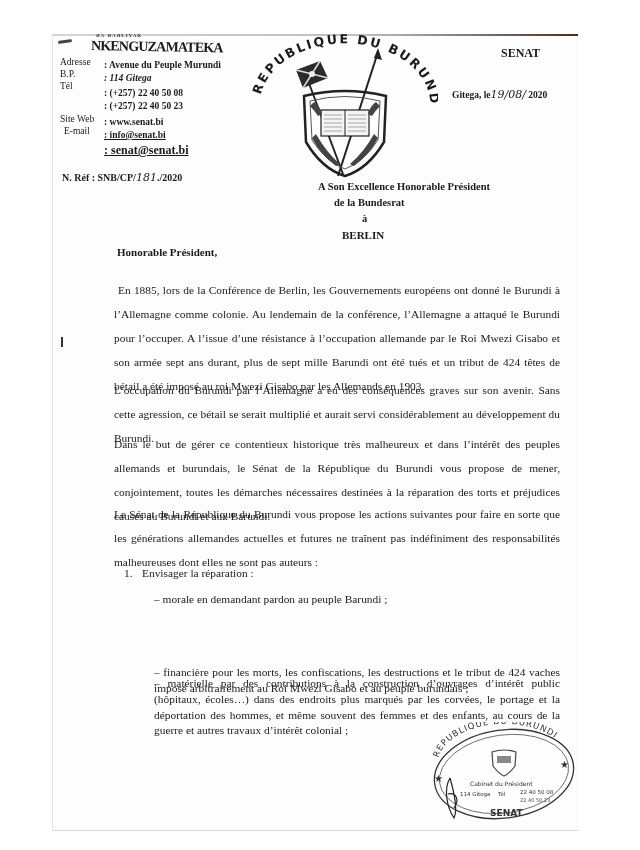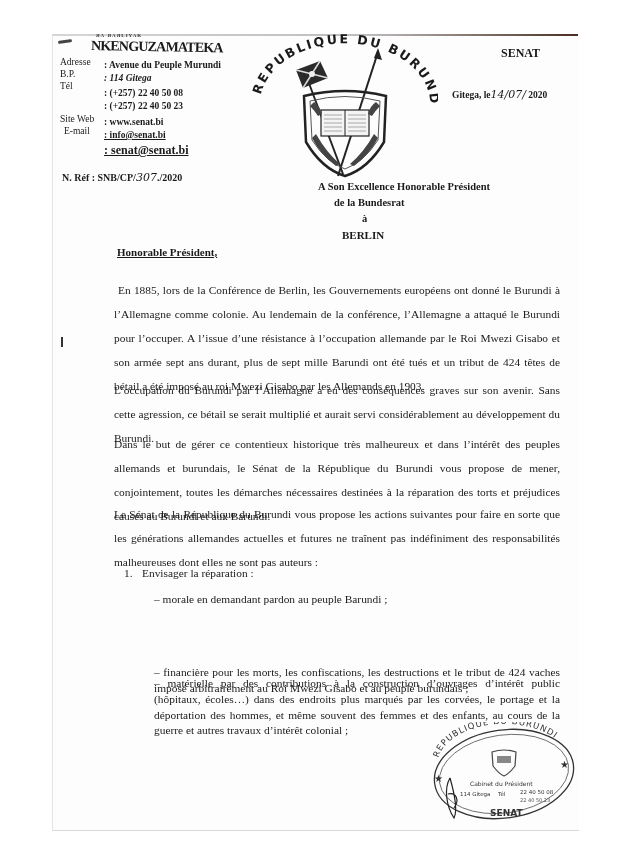--- a/index.html
+++ b/index.html
@@ -9,21 +9,21 @@
   .abs { position:absolute; }
   .tiny-head { font-size:5px; letter-spacing:1px; font-weight:bold; color:#333; }
   .org { font-size:14px; font-weight:bold; letter-spacing:-0.8px; transform:rotate(1deg); transform-origin:left; }
   .lbl { font-size:9.5px; font-weight:normal; }
   .val { font-size:9.5px; font-weight:bold; }
   .u { text-decoration:underline; }
   .senat { font-size:12px; font-weight:bold; }
   .date { font-size:9.5px; font-weight:bold; }
   .hand { font-family:"DejaVu Serif", serif; font-style:italic; font-weight:normal; font-size:11px; }
   .addr { font-size:10.5px; font-weight:bold; }
-  .greet { font-size:11px; font-weight:bold;text-decoration:underline; }
+  .greet { font-size:11px; font-weight:bold; }
   .para { position:absolute; left:114px; width:446px; font-size:11.4px; line-height:24px; text-align:justify; }
   .list-num { font-size:11.4px; }
   .bullet { position:absolute; left:154px; width:406px; font-size:11.4px; line-height:15.8px; text-align:justify; }
   .margin-mark { position:absolute; left:61px; top:337px; width:2px; height:10px; background:#333; }
   .scribble { position:absolute; left:58px; top:40px; width:14px; height:3px; background:#444; transform:rotate(-8deg); border-radius:2px; }
 </style>
 </head>
 <body>
 
 <div class="page"></div>
@@ -93,25 +93,25 @@
   <g fill="#444">
     <path d="M 68 100 Q 78 118 92 130 L 88 132 Q 72 120 64 104 Z"></path>
     <path d="M 126 100 Q 116 118 102 130 L 106 132 Q 122 120 130 104 Z"></path>
     <path d="M 66 68 Q 72 72 74 80 L 70 82 Q 66 76 62 72 Z"></path>
     <path d="M 128 68 Q 122 72 120 80 L 124 82 Q 128 76 132 72 Z"></path>
   </g>
 </svg>
 
 <div class="abs senat" style="left:501px;top:46px;">SENAT</div>
 <div class="abs date" style="left:452px;top:88px;">
-  <span>Gitega, le</span><span class="hand">14/07/</span> <span>2020</span>
+  <span>Gitega, le</span><span class="hand">19/08/</span> <span>2020</span>
 </div>
 
 <div class="abs addr" style="left:62px;top:171px;font-size:10px;">
-  <span>N. Réf : SNB/CP/</span><span class="hand">307</span><span>./2020</span>
+  <span>N. Réf : SNB/CP/</span><span class="hand">181</span><span>./2020</span>
 </div>
 
 <div class="abs addr" style="left:318px;top:181px;">A Son Excellence Honorable  Président</div>
 <div class="abs addr" style="left:334px;top:197px;">de la Bundesrat</div>
 <div class="abs addr" style="left:362px;top:213px;">à</div>
 <div class="abs addr" style="left:342px;top:229px;font-size:11px;">BERLIN</div>
 
 <div class="abs greet" style="left:117px;top:246px;">Honorable Président,</div>
 
 <div class="para" style="top:278px;text-indent:4px;">En 1885, lors de la Conférence de Berlin, les Gouvernements européens ont donné le Burundi à l’Allemagne comme colonie. Au lendemain de la conférence, l’Allemagne a attaqué le Burundi pour l’occuper. A  l’issue d’une résistance à l’occupation allemande par le Roi Mwezi Gisabo et son armée  sept ans durant, plus de sept mille Barundi ont été tués et un tribut de 424 têtes de bétail a été imposé au roi Mwezi Gisabo par les Allemands en 1903.</div>

